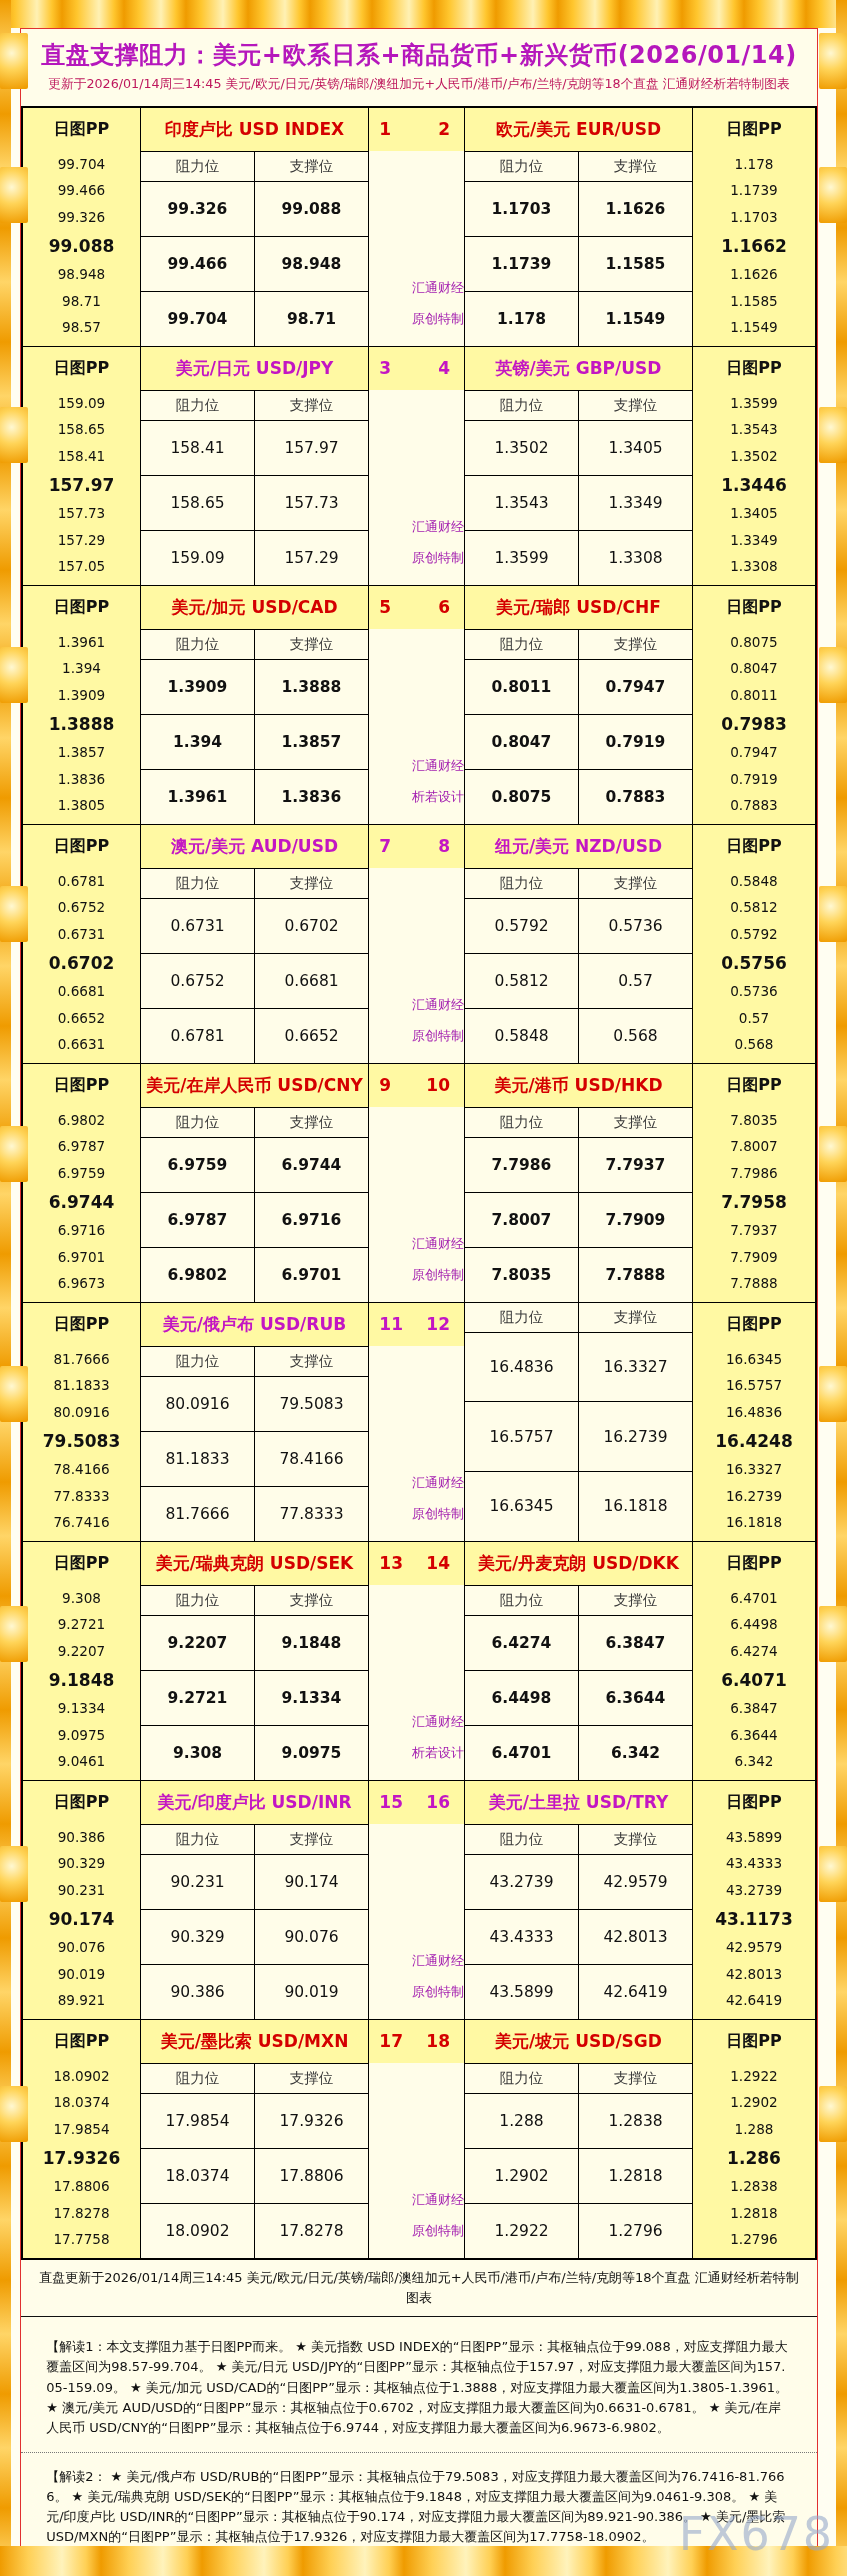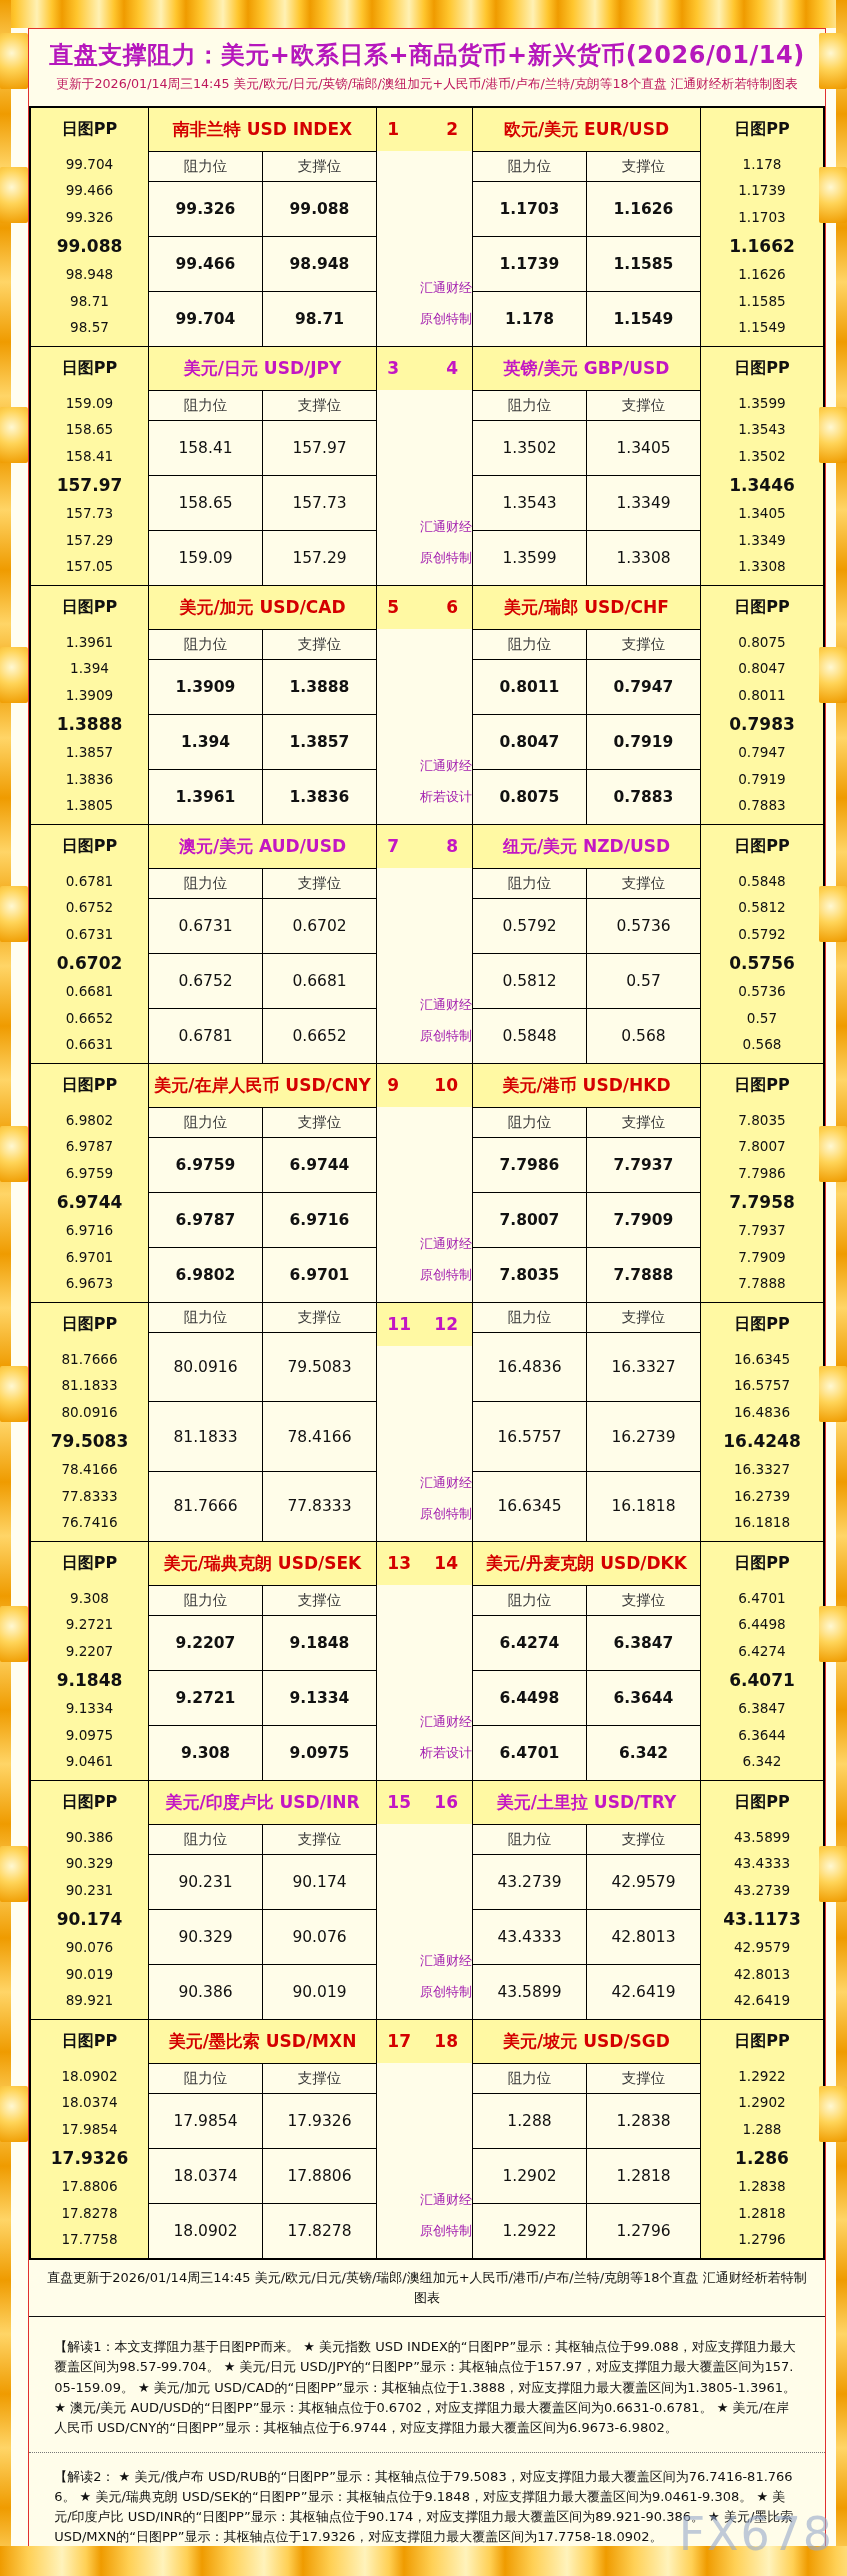--- a/index.html
+++ b/index.html
@@ -21,21 +21,21 @@
   }
   .strip-left { left:0; } .strip-right { right:0; }
   .bump {
     position:absolute; width:28px; height:56px; z-index:6; border-radius:1.9px;
     background:radial-gradient(circle at 42% 36%, #FFF8D2 0%, #FFD458 42%, #EF9B00 96%);
   }
   .bump.l { left:0; } .bump.r { right:0; }
 
   
   .content {
-    position:absolute; left:28px; top:28px; width:798px; height:2519px;
+    position:absolute; left:20px; top:28px; width:798px; height:2519px;
     background:#FFFDEA; border:0.9px solid #E03030; box-sizing:border-box; overflow:hidden; z-index:4;
   }
   .title {
     text-align:center; color:#B517BC; font-weight:bold; font-size:24px;
     padding-top:12px; letter-spacing:0.5px; line-height:1.2;
   }
   .subtitle {
     text-align:center; font-size:12.7px; line-height:1.5; margin-top:4.7px; padding:0 24px; color:#be185d;
   }
   
@@ -107,21 +107,21 @@
             <span>99.704</span>
             <span>99.466</span>
             <span>99.326</span>
             <span class="pivot">99.088</span>
             <span>98.948</span>
             <span>98.71</span>
             <span>98.57</span>
           </div>
         </div>
         <div class="pair-block">
-          <div class="pair-head">南非兰特 USD INDEX</div>
+          <div class="pair-head">印度卢比 USD INDEX</div>
           <div class="lvl-head">
             <div>阻力位</div>
             <div>支撑位</div>
           </div>
           <div class="lvl-row">
             <div>99.326</div>
             <div>99.088</div>
           </div>
           <div class="lvl-row">
             <div>99.466</div>
@@ -477,20 +477,21 @@
             <span>81.7666</span>
             <span>81.1833</span>
             <span>80.0916</span>
             <span class="pivot">79.5083</span>
             <span>78.4166</span>
             <span>77.8333</span>
             <span>76.7416</span>
           </div>
         </div>
         <div class="pair-block">
+          <div class="pair-head">美元/俄卢布 USD/RUB</div>
           <div class="lvl-head">
             <div>阻力位</div>
             <div>支撑位</div>
           </div>
           <div class="lvl-row">
             <div>80.0916</div>
             <div>79.5083</div>
           </div>
           <div class="lvl-row">
             <div>81.1833</div>

